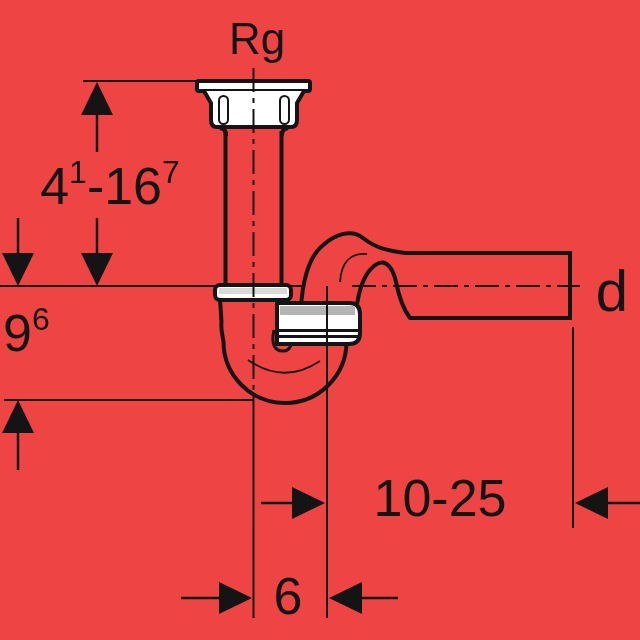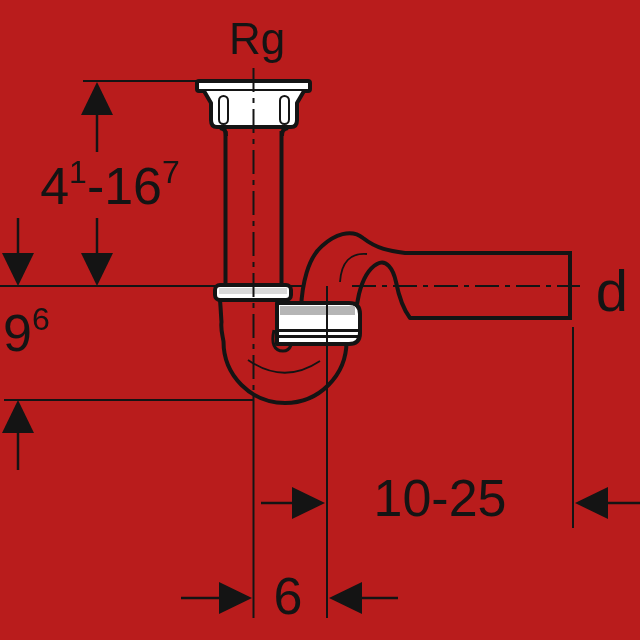--- a/index.html
+++ b/index.html
@@ -1,16 +1,16 @@
 <!DOCTYPE html>
 <html><head>
 <meta charset="utf-8">
 <style>
   html,body{margin:0;padding:0;background:#ffffff;}
-  #stage{position:relative;width:640px;height:640px;background:#b91c1c;overflow:hidden;}
+  #stage{position:relative;width:640px;height:640px;background:#ef4444;overflow:hidden;}
   svg{display:block;}
   .thick{stroke:#141414;stroke-width:4;fill:none;stroke-linejoin:round;}
   .med{stroke:#141414;stroke-width:3;fill:none;}
   .thin{stroke:#141414;stroke-width:2;fill:none;}
   .tail{stroke:#141414;stroke-width:2.5;fill:none;}
   .detail{stroke:#141414;stroke-width:1.8;fill:none;}
   .arrow{fill:#141414;stroke:none;}
   .fillw{fill:#ffffff;}
   text{fill:#141414;font-family:"Liberation Sans",sans-serif;}
   .dim{font-size:52px;}

